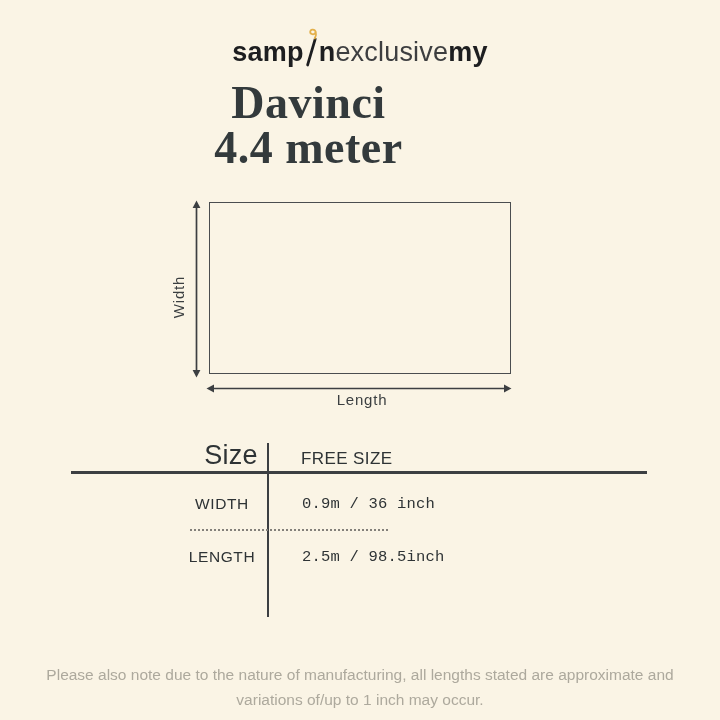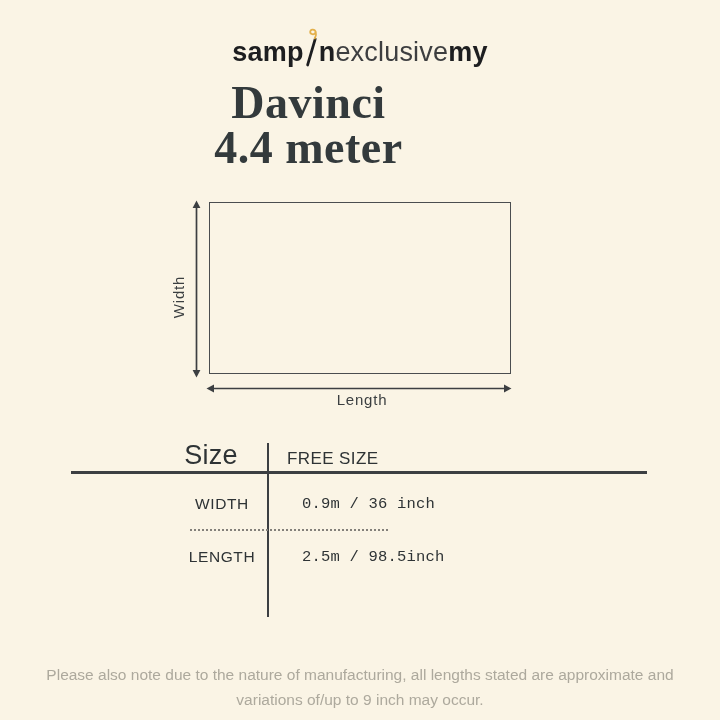--- a/index.html
+++ b/index.html
@@ -53,34 +53,34 @@
     font-size: 15px; letter-spacing: 0.8px; color: #3b3f41;
   }
   .length-label {
     position: absolute; left: 282px; top: 391px;
     width: 160px; text-align: center;
     font-size: 15px; letter-spacing: 0.8px; color: #3b3f41;
   }
 
   
   .size-header {
-    position: absolute; left: 149px; top: 440px;
+    position: absolute; left: 169px; top: 440px;
     width: 124px; text-align: center;
     font-size: 27px; color: #2e3335; letter-spacing: 0.3px;
   }
   .t-vline {
     position: absolute; left: 267px; top: 443px;
     width: 2px; height: 174px; background: #3c3f42;
   }
   .t-hline {
     position: absolute; left: 71px; top: 471px;
     width: 576px; height: 2.5px; background: #3c3f42;
   }
   .free-size {
-    position: absolute; left: 287px; top: 449px;
+    position: absolute; left: 301px; top: 449px;
     font-size: 17px; color: #2e3335; letter-spacing: 0.4px;
   }
   .free-note {
     position: absolute; left: 388px; top: 451px;
     font-size: 15px; color: #2e3335; letter-spacing: 0.1px;
   }
   .row-label {
     position: absolute; left: 160px; width: 124px; text-align: center;
     font-size: 15.5px; letter-spacing: 0.6px; color: #2e3335;
   }
@@ -149,16 +149,16 @@
   <div class="row-label row-width-label">WIDTH</div>
   <div class="row-value row-width-value">0.9m / 36 inch</div>
 
   <div class="t-dotted"></div>
 
   <div class="row-label row-length-label">LENGTH</div>
   <div class="row-value row-length-value">2.5m / 98.5inch</div>
 
   <div class="footer">
     <div>Please also note due to the nature of manufacturing, all lengths stated are approximate and</div>
-    <div>variations of/up to 9 inch may occur.</div>
+    <div>variations of/up to 1 inch may occur.</div>
   </div>
 
 </div>
 
 </body></html>

